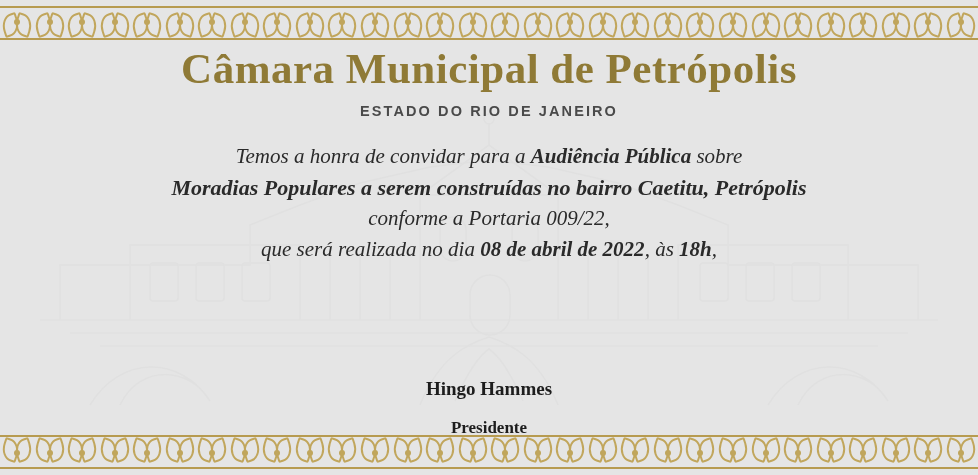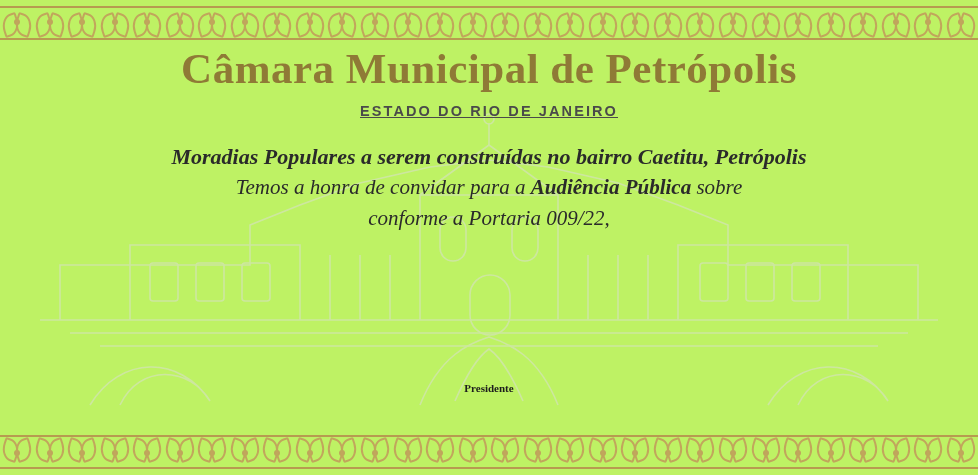--- a/index.html
+++ b/index.html
@@ -7,21 +7,21 @@
     padding: 0;
     background: #ffffff;
   }
   body {
     font-family: "Liberation Serif", serif;
   }
   .invite {
     position: relative;
     width: 978px;
     height: 475px;
-    background: #bef264;
+    background: #e5e5e5;
     overflow: hidden;
   }
 
   
   .border-band {
     position: absolute;
     left: 0;
     width: 978px;
     height: 34px;
     overflow: hidden;
@@ -111,21 +111,20 @@
     color: #8f7a36;
     font-family: "Liberation Serif", serif;
   }
   .subtitle {
     margin: 10px 0 0 0;
     font-size: 14.5px;
     font-weight: bold;
     letter-spacing: 2.1px;
     color: #4a4a4a;
     font-family: "Liberation Sans", sans-serif;
-    text-decoration: underline;
   }
   .body-lines {
     margin-top: 22px;
     color: #2a2a2a;
   }
   .body-line {
     font-size: 21px;
     line-height: 31px;
     font-family: "Liberation Serif", serif;
     font-style: italic;
@@ -145,22 +144,22 @@
     top: 378px;
     text-align: center;
   }
   .sig-name {
     font-size: 19px;
     font-weight: bold;
     color: #1d1d1d;
     font-family: "Liberation Serif", serif;
   }
   .sig-role {
-    margin-top: 4px;
-    font-size: 11px;
+    margin-top: 18px;
+    font-size: 17px;
     font-weight: bold;
     color: #1d1d1d;
     font-family: "Liberation Serif", serif;
   }
 </style>
 </head>
 <body>
 
 <div class="invite">
 
@@ -397,23 +396,25 @@
         </div>
     </div>
   </div>
 
   <div class="content">
 
     <h1 class="title">Câmara Municipal de Petrópolis</h1>
     <div class="subtitle">ESTADO DO RIO DE JANEIRO</div>
 
     <div class="body-lines">
+      <div class="body-line"><span>Temos a honra de convidar para a </span><span class="em">Audiência Pública</span><span> sobre</span></div>
       <div class="body-line b">Moradias Populares a serem construídas no bairro Caetitu, Petrópolis</div>
-      <div class="body-line"><span>Temos a honra de convidar para a </span><span class="em">Audiência Pública</span><span> sobre</span></div>
       <div class="body-line">conforme a Portaria 009/22,</div>
+      <div class="body-line"><span>que será realizada no dia </span><span class="em">08 de abril de 2022</span><span>, às </span><span class="em">18h</span><span>,</span></div>
     </div>
 
     <div class="signature">
+      <div class="sig-name">Hingo Hammes</div>
       <div class="sig-role">Presidente</div>
     </div>
 
   </div>
 </div>
 
 </body></html>

